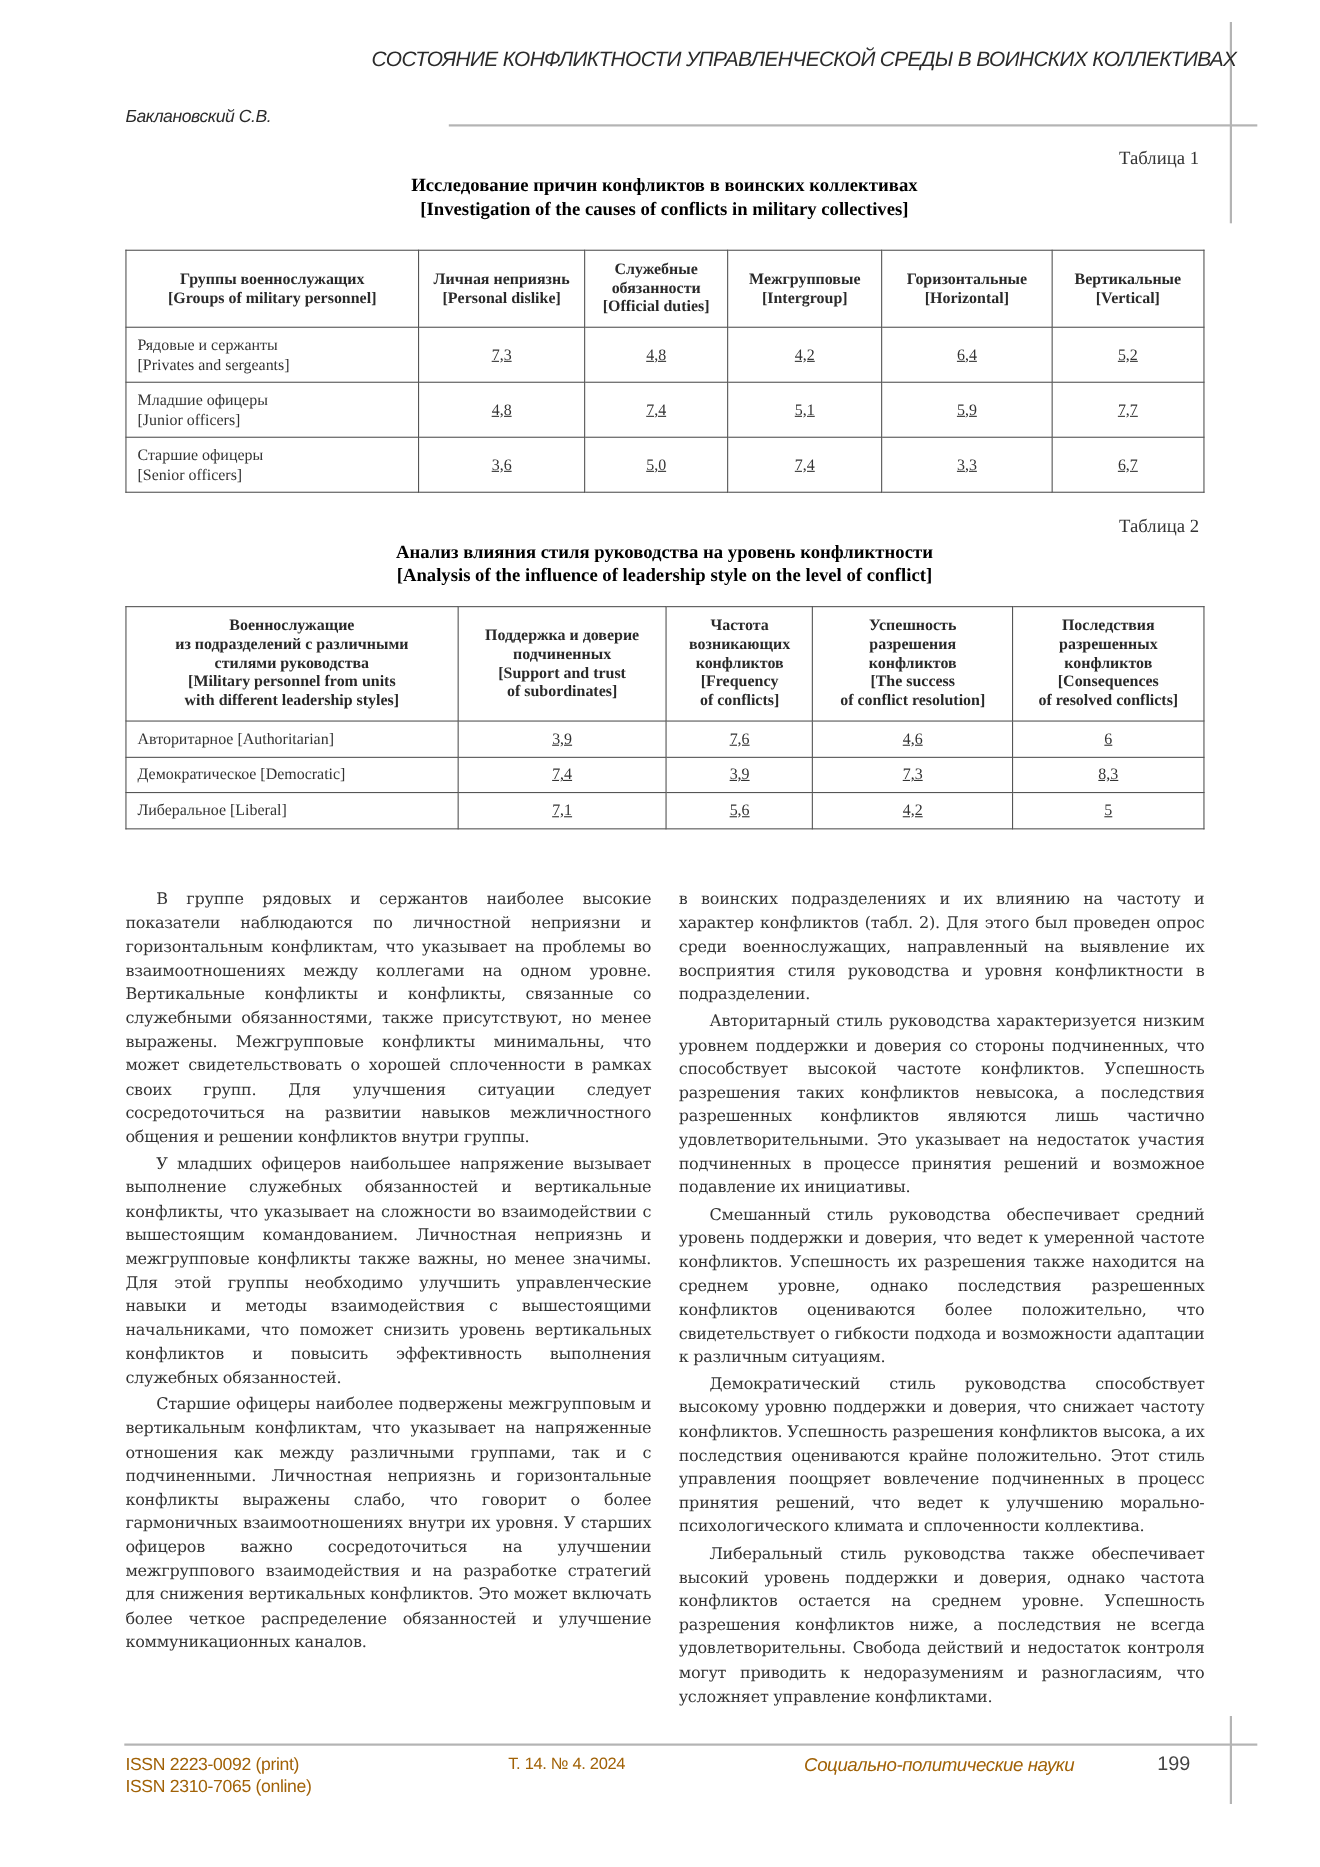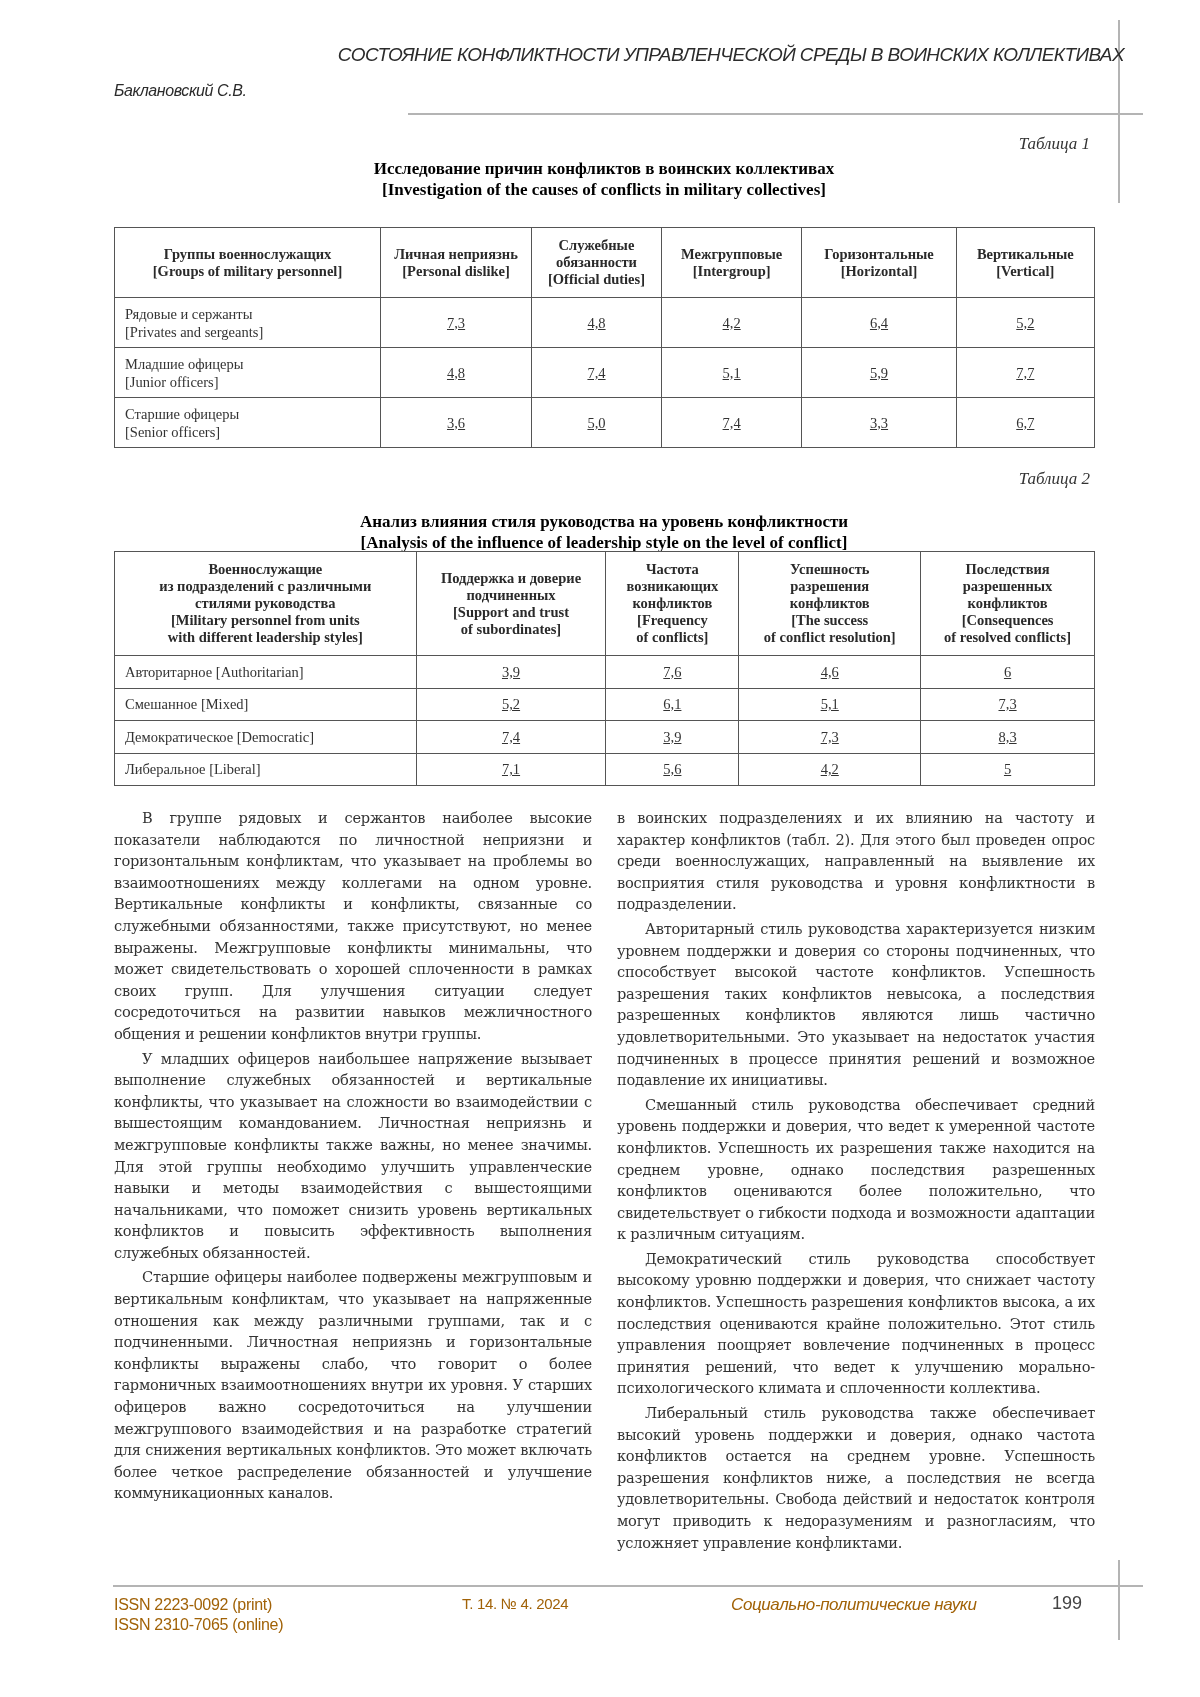--- a/index.html
+++ b/index.html
@@ -10,28 +10,28 @@
   .vline-bottom { position: absolute; left: 1118px; top: 1560px; width: 2px; height: 80px; background: #b4b4b4; }
   .hline-header { position: absolute; left: 408px; top: 113px; width: 735px; height: 2px; background: #b4b4b4; }
   .hline-footer { position: absolute; left: 113px; top: 1585px; width: 1030px; height: 2px; background: #b4b4b4; }
 
   .running-title {
     position: absolute; left: 300px; top: 44px; width: 790px; text-align: right;
     font-family: "Liberation Sans", sans-serif; font-style: italic; font-size: 19px;
     color: #2b2b2b; letter-spacing: -0.6px; margin-left: 34px;
   }
   .author {
-    position: absolute; left: 114px; top: 82px;
+    position: absolute; left: 114px; top: 98px;
     font-family: "Liberation Sans", sans-serif; font-style: italic; font-size: 16px;
     color: #2b2b2b; letter-spacing: -0.4px;
   }
 
   .table-label {
     position: absolute; right: 110px; font-family: "Liberation Serif", serif;
-    font-style: italic; font-size: 17px; color: #333;
+    font-size: 17px; color: #333;
   }
   .table-title {
     position: absolute; left: 114px; width: 980px; text-align: center;
     font-family: "Liberation Serif", serif; font-weight: bold; font-size: 17px;
     line-height: 21px; color: #000000;
   }
 
   table.data { position: absolute; left: 114px; width: 981px; border-collapse: collapse;
     font-family: "Liberation Serif", serif; color: #333; }
   table.data td, table.data th { border: 1.5px solid #555; }
@@ -148,21 +148,21 @@
       <td class="num">3,6</td>
       <td class="num">5,0</td>
       <td class="num">7,4</td>
       <td class="num">3,3</td>
       <td class="num">6,7</td>
     </tr>
   </tbody>
 </table>
 
 <div class="table-label" style="top:469px;">Таблица 2</div>
-<div class="table-title" style="top:511px;text-align:center;">
+<div class="table-title" style="top:491px;text-align:center;">
   <div>Анализ влияния стиля руководства на уровень конфликтности</div>
   <div>[Analysis of the influence of leadership style on the level of conflict]</div>
 </div>
 
 <table class="data" id="t2">
   <colgroup>
     <col style="width:302px">
       <col style="width:190px">
       <col style="width:133px">
       <col style="width:182px">
@@ -208,27 +208,20 @@
   </thead>
   <tbody>
     <tr>
       <td>Авторитарное [Authoritarian]</td>
       <td class="num">3,9</td>
       <td class="num">7,6</td>
       <td class="num">4,6</td>
       <td class="num">6</td>
     </tr>
     <tr>
-      <td>Смешанное [Mixed]</td>
-      <td class="num">5,2</td>
-      <td class="num">6,1</td>
-      <td class="num">5,1</td>
-      <td class="num">7,3</td>
-    </tr>
-    <tr>
       <td>Демократическое [Democratic]</td>
       <td class="num">7,4</td>
       <td class="num">3,9</td>
       <td class="num">7,3</td>
       <td class="num">8,3</td>
     </tr>
     <tr>
       <td>Либеральное [Liberal]</td>
       <td class="num">7,1</td>
       <td class="num">5,6</td>

